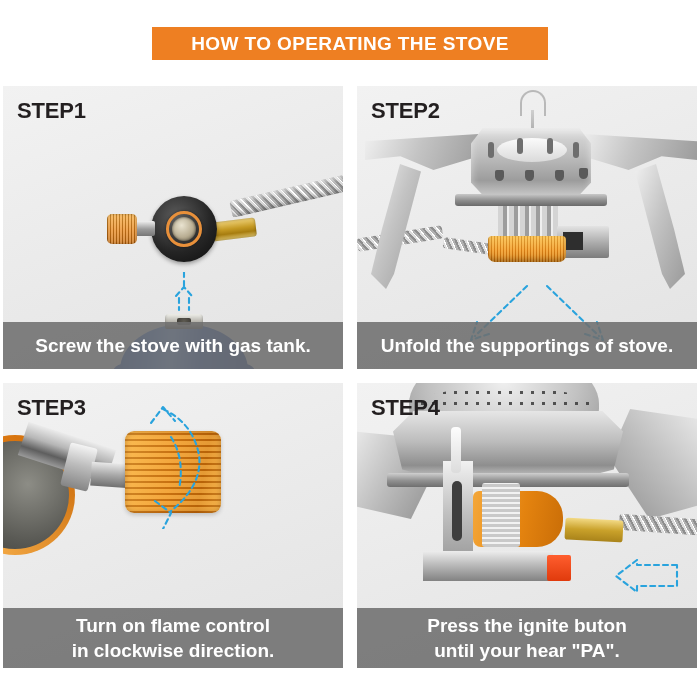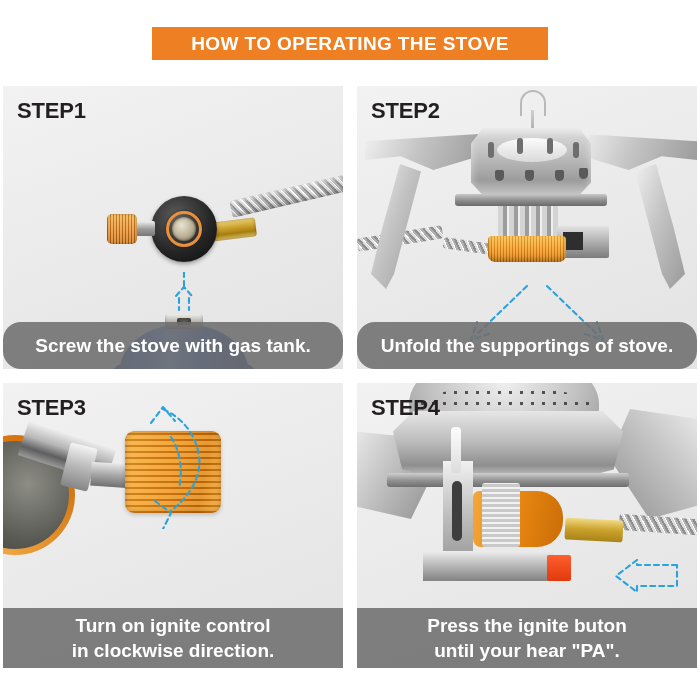--- a/index.html
+++ b/index.html
@@ -78,21 +78,21 @@
     width: 100%;
     background: rgba(110,110,110,0.88);
     color: #ffffff;
     display: flex;
     flex-direction: column;
     align-items: center;
     justify-content: center;
     z-index: 50;
     text-align: center;
   }
-  .caption.one-line { height: 47px; border-radius: 18px; }
+  .caption.one-line { height: 47px; }
   .caption.two-line { height: 60px; }
   .caption .cap-line {
     font-size: 19px;
     font-weight: bold;
     line-height: 25px;
     white-space: nowrap;
   }
 
   .art { position: absolute; inset: 0; }
 
@@ -625,21 +625,21 @@
         <path class="dashed" d="M30 20 Q60 34 66 66 Q70 96 38 122"></path>
         <path class="dashed" d="M18 34 L30 18 L42 32"></path>
         <path class="dashed" d="M22 112 L38 124 L30 140"></path>
         <path class="dashed" d="M38 48 Q52 70 46 100"></path>
       </svg>
     </div>
 
     <div class="panel-step">STEP3</div>
 
     <div class="caption two-line">
-      <span class="cap-line">Turn on ignite control</span>
+      <span class="cap-line">Turn on flame control</span>
       <span class="cap-line">in clockwise direction.</span>
     </div>
   </div>
 
   <div class="panel">
     <div class="art s4">
       <div class="leg-left"></div>
       <div class="leg-right"></div>
       <div class="dome"></div>
       <div class="dome-holes"></div>

